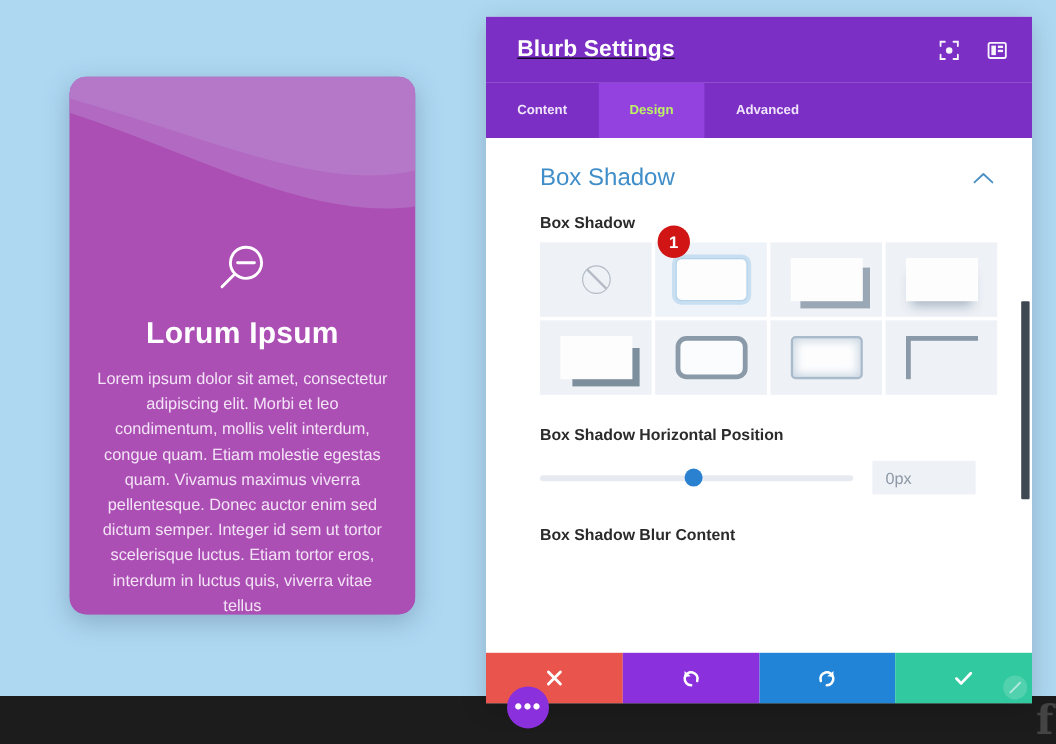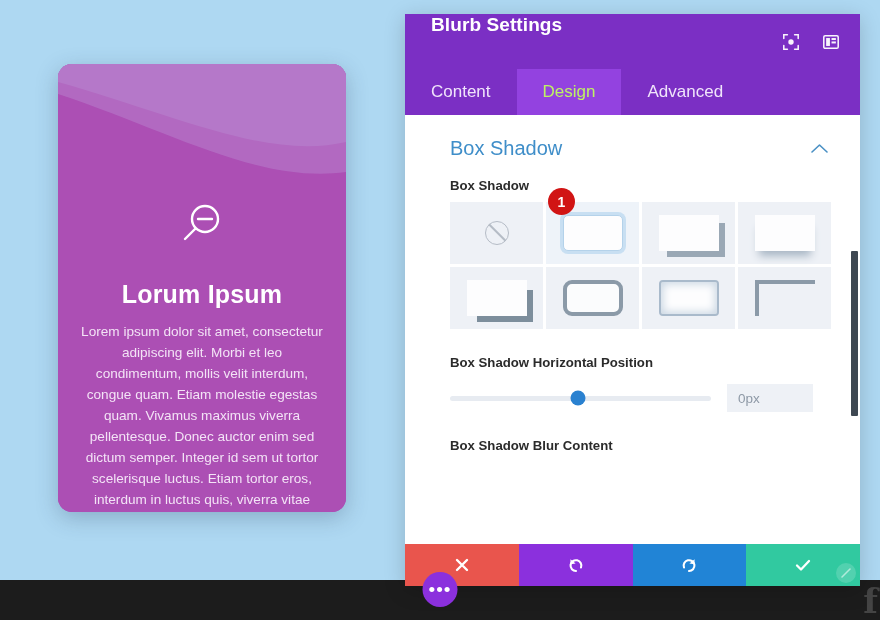--- a/index.html
+++ b/index.html
@@ -39,21 +39,21 @@
     position: absolute; left: 0; right: 0; top: 0;
     padding: 0 16px;
     text-align: center;
   }
   #blurb-icon-wrap {
     margin-top: 132px;
     height: 60px;
     display: flex; align-items: center; justify-content: center;
   }
   #blurb-title {
-    margin-top: 24px;
+    margin-top: 8px;
     color: #ffffff;
     font-size: 25px;
     font-weight: bold;
     letter-spacing: .2px;
   }
   #blurb-body {
     margin-top: 12px;
     color: #f3e3f6;
     font-size: 13.6px;
     line-height: 21px;
@@ -86,44 +86,45 @@
     width: 455px; height: 572px;
     background: #ffffff;
     display: flex; flex-direction: column;
     box-shadow: 0 4px 20px rgba(0,0,0,.18);
   }
   
   #modal-header {
     height: 55px;
     background: #7c30c4;
     background: #7b2fc4;
-    display: flex; align-items: flex-start;
+    display: flex; align-items: center;
     padding: 0 26px;
     position: relative;
     flex: 0 0 auto;
+    text-decoration: underline;
   }
   #modal-title {
     color: #fff; font-size: 19px; font-weight: bold;
     letter-spacing: .1px;
   }
   .header-icons { position: absolute; right: 20px; top: 0; height: 55px;
     display: flex; align-items: center; gap: 22px; }
   .hicon { width: 18px; height: 18px; opacity: .95; cursor: pointer; }
 
   
   #modal-tabs {
     height: 46px;
     background: #7b2fc4;
     display: flex;
     flex: 0 0 auto;
   }
   .tab {
     padding: 0 26px;
     display: flex; align-items: center; justify-content: center;
-    color: #f0e4fb; font-size: 17px; font-weight: normal;
+    color: #f0e4fb; font-size: 11px; font-weight: bold;
     cursor: pointer;
   }
   .tab.active { background: #9342e0; color: #bef264; }
 
   
   #modal-body {
     flex: 1 1 auto;
     position: relative;
     background: #fff;
     overflow: hidden;

